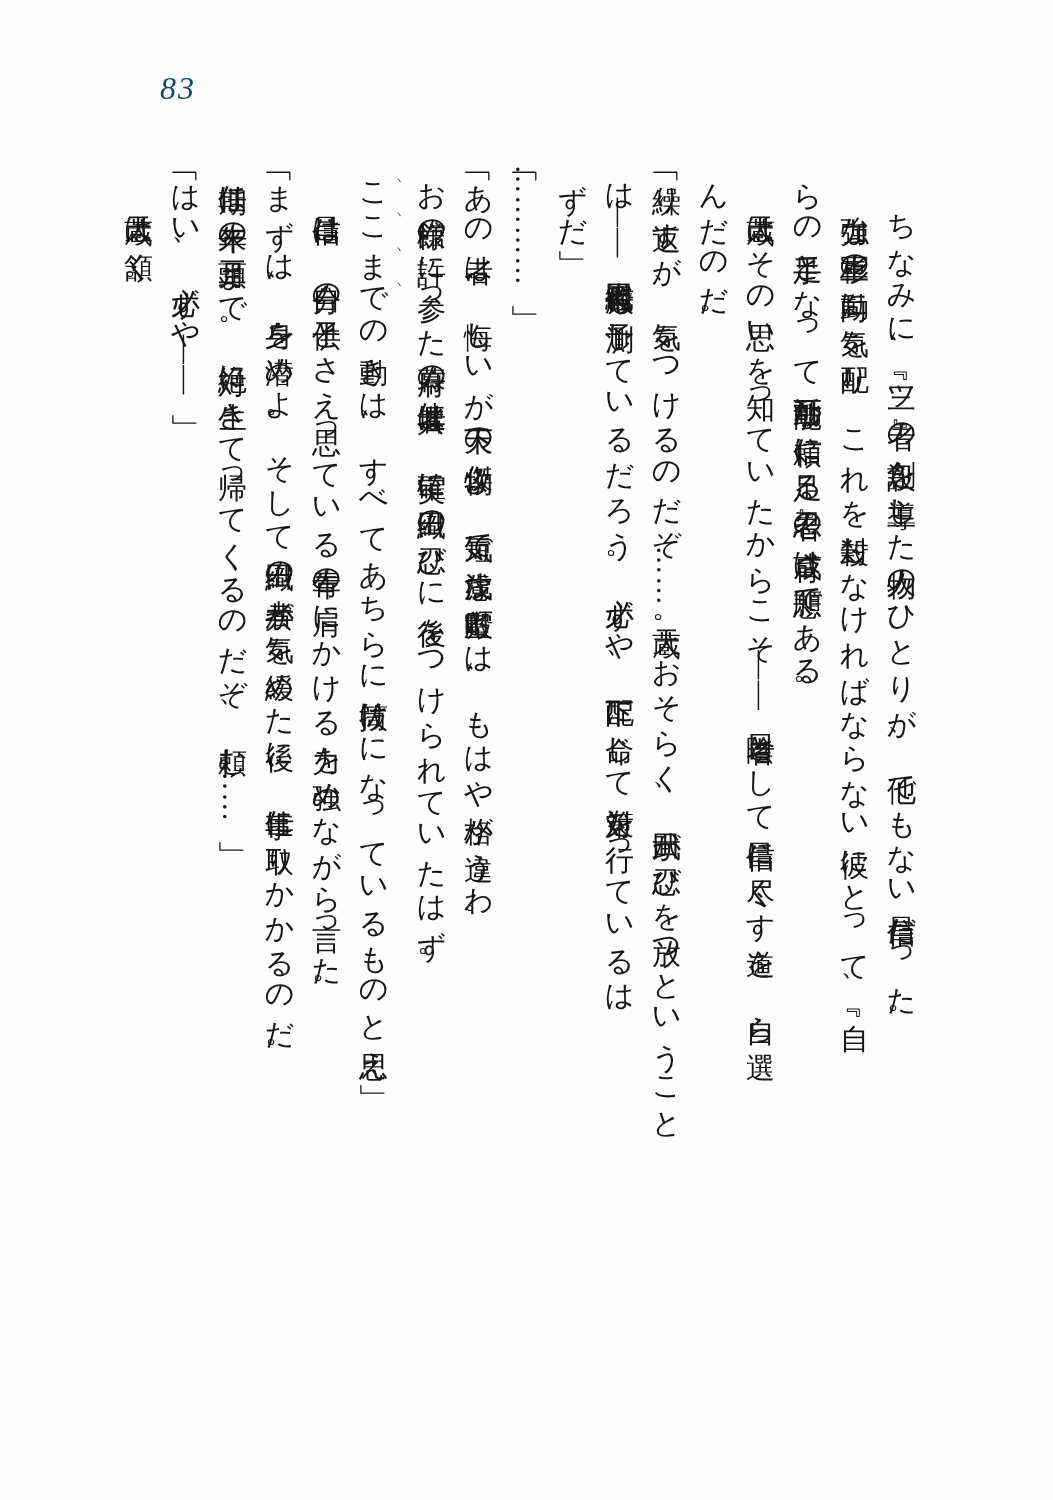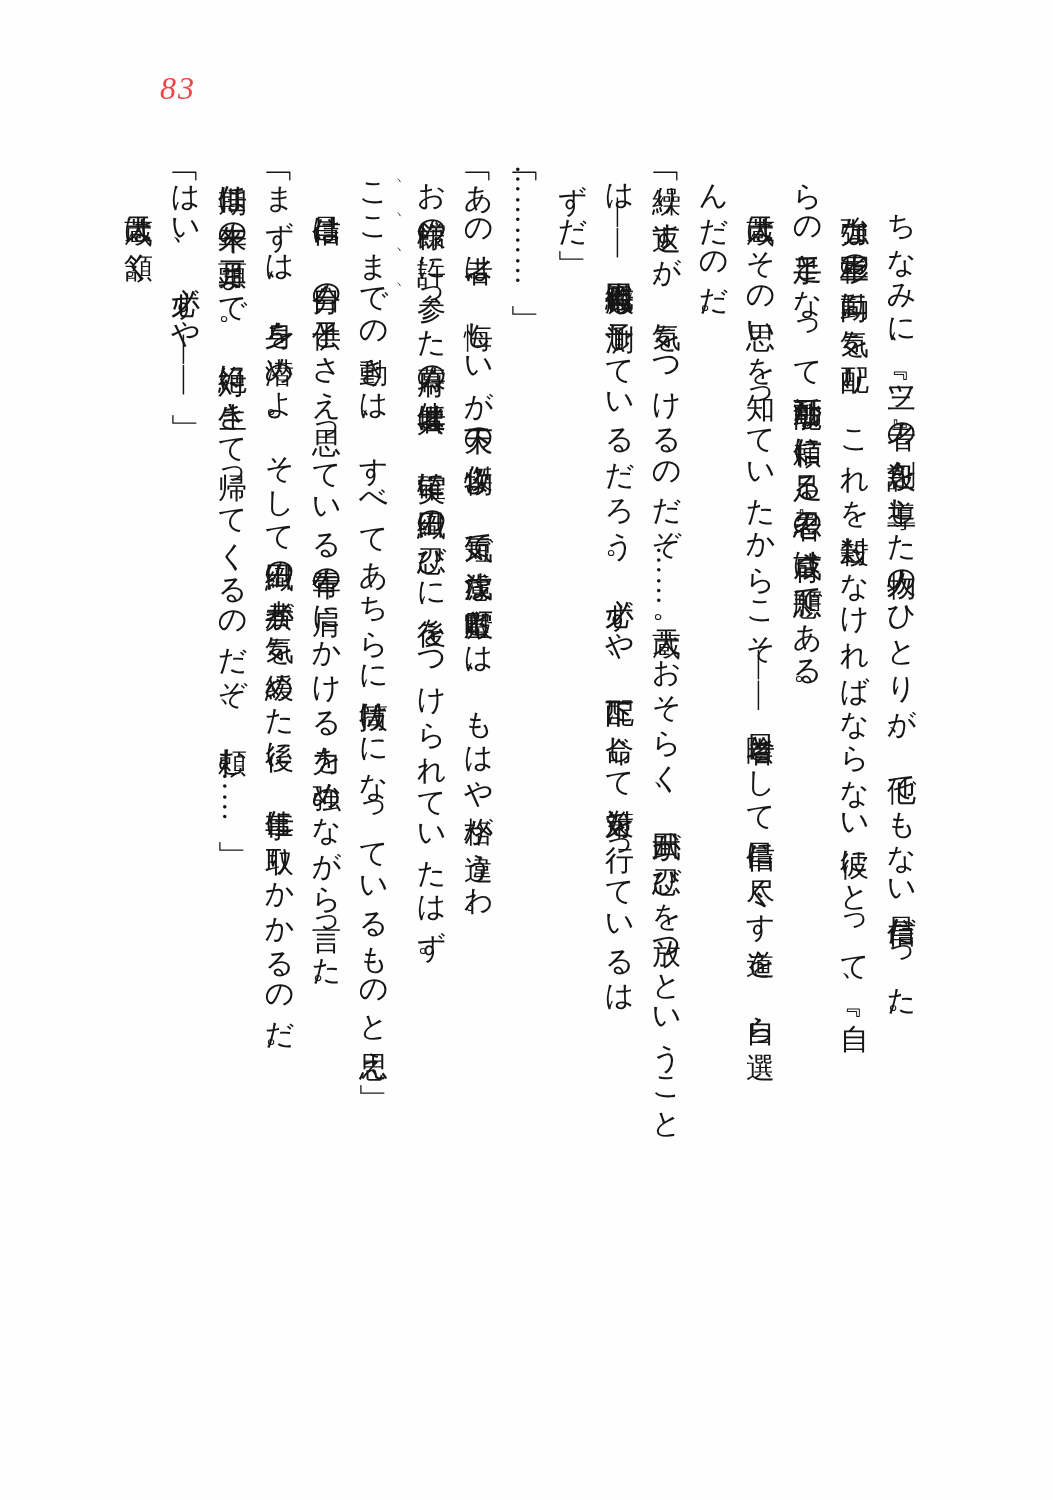--- a/index.html
+++ b/index.html
@@ -18,21 +18,21 @@
     position: absolute;
     inset: 0;
     background: #fefefe;
   }
   .page-number {
     position: absolute;
     top: 70px;
     left: 160px;
     font-size: 32px;
     font-style: italic;
-    color: #ef4444;
+    color: #0c4a6e;
     letter-spacing: 2px;
   }
   .text-block {
     position: absolute;
     top: 163px;
     right: 128px;
     height: 1200px;
     writing-mode: vertical-rl;
     -webkit-writing-mode: vertical-rl;
     text-orientation: mixed;

